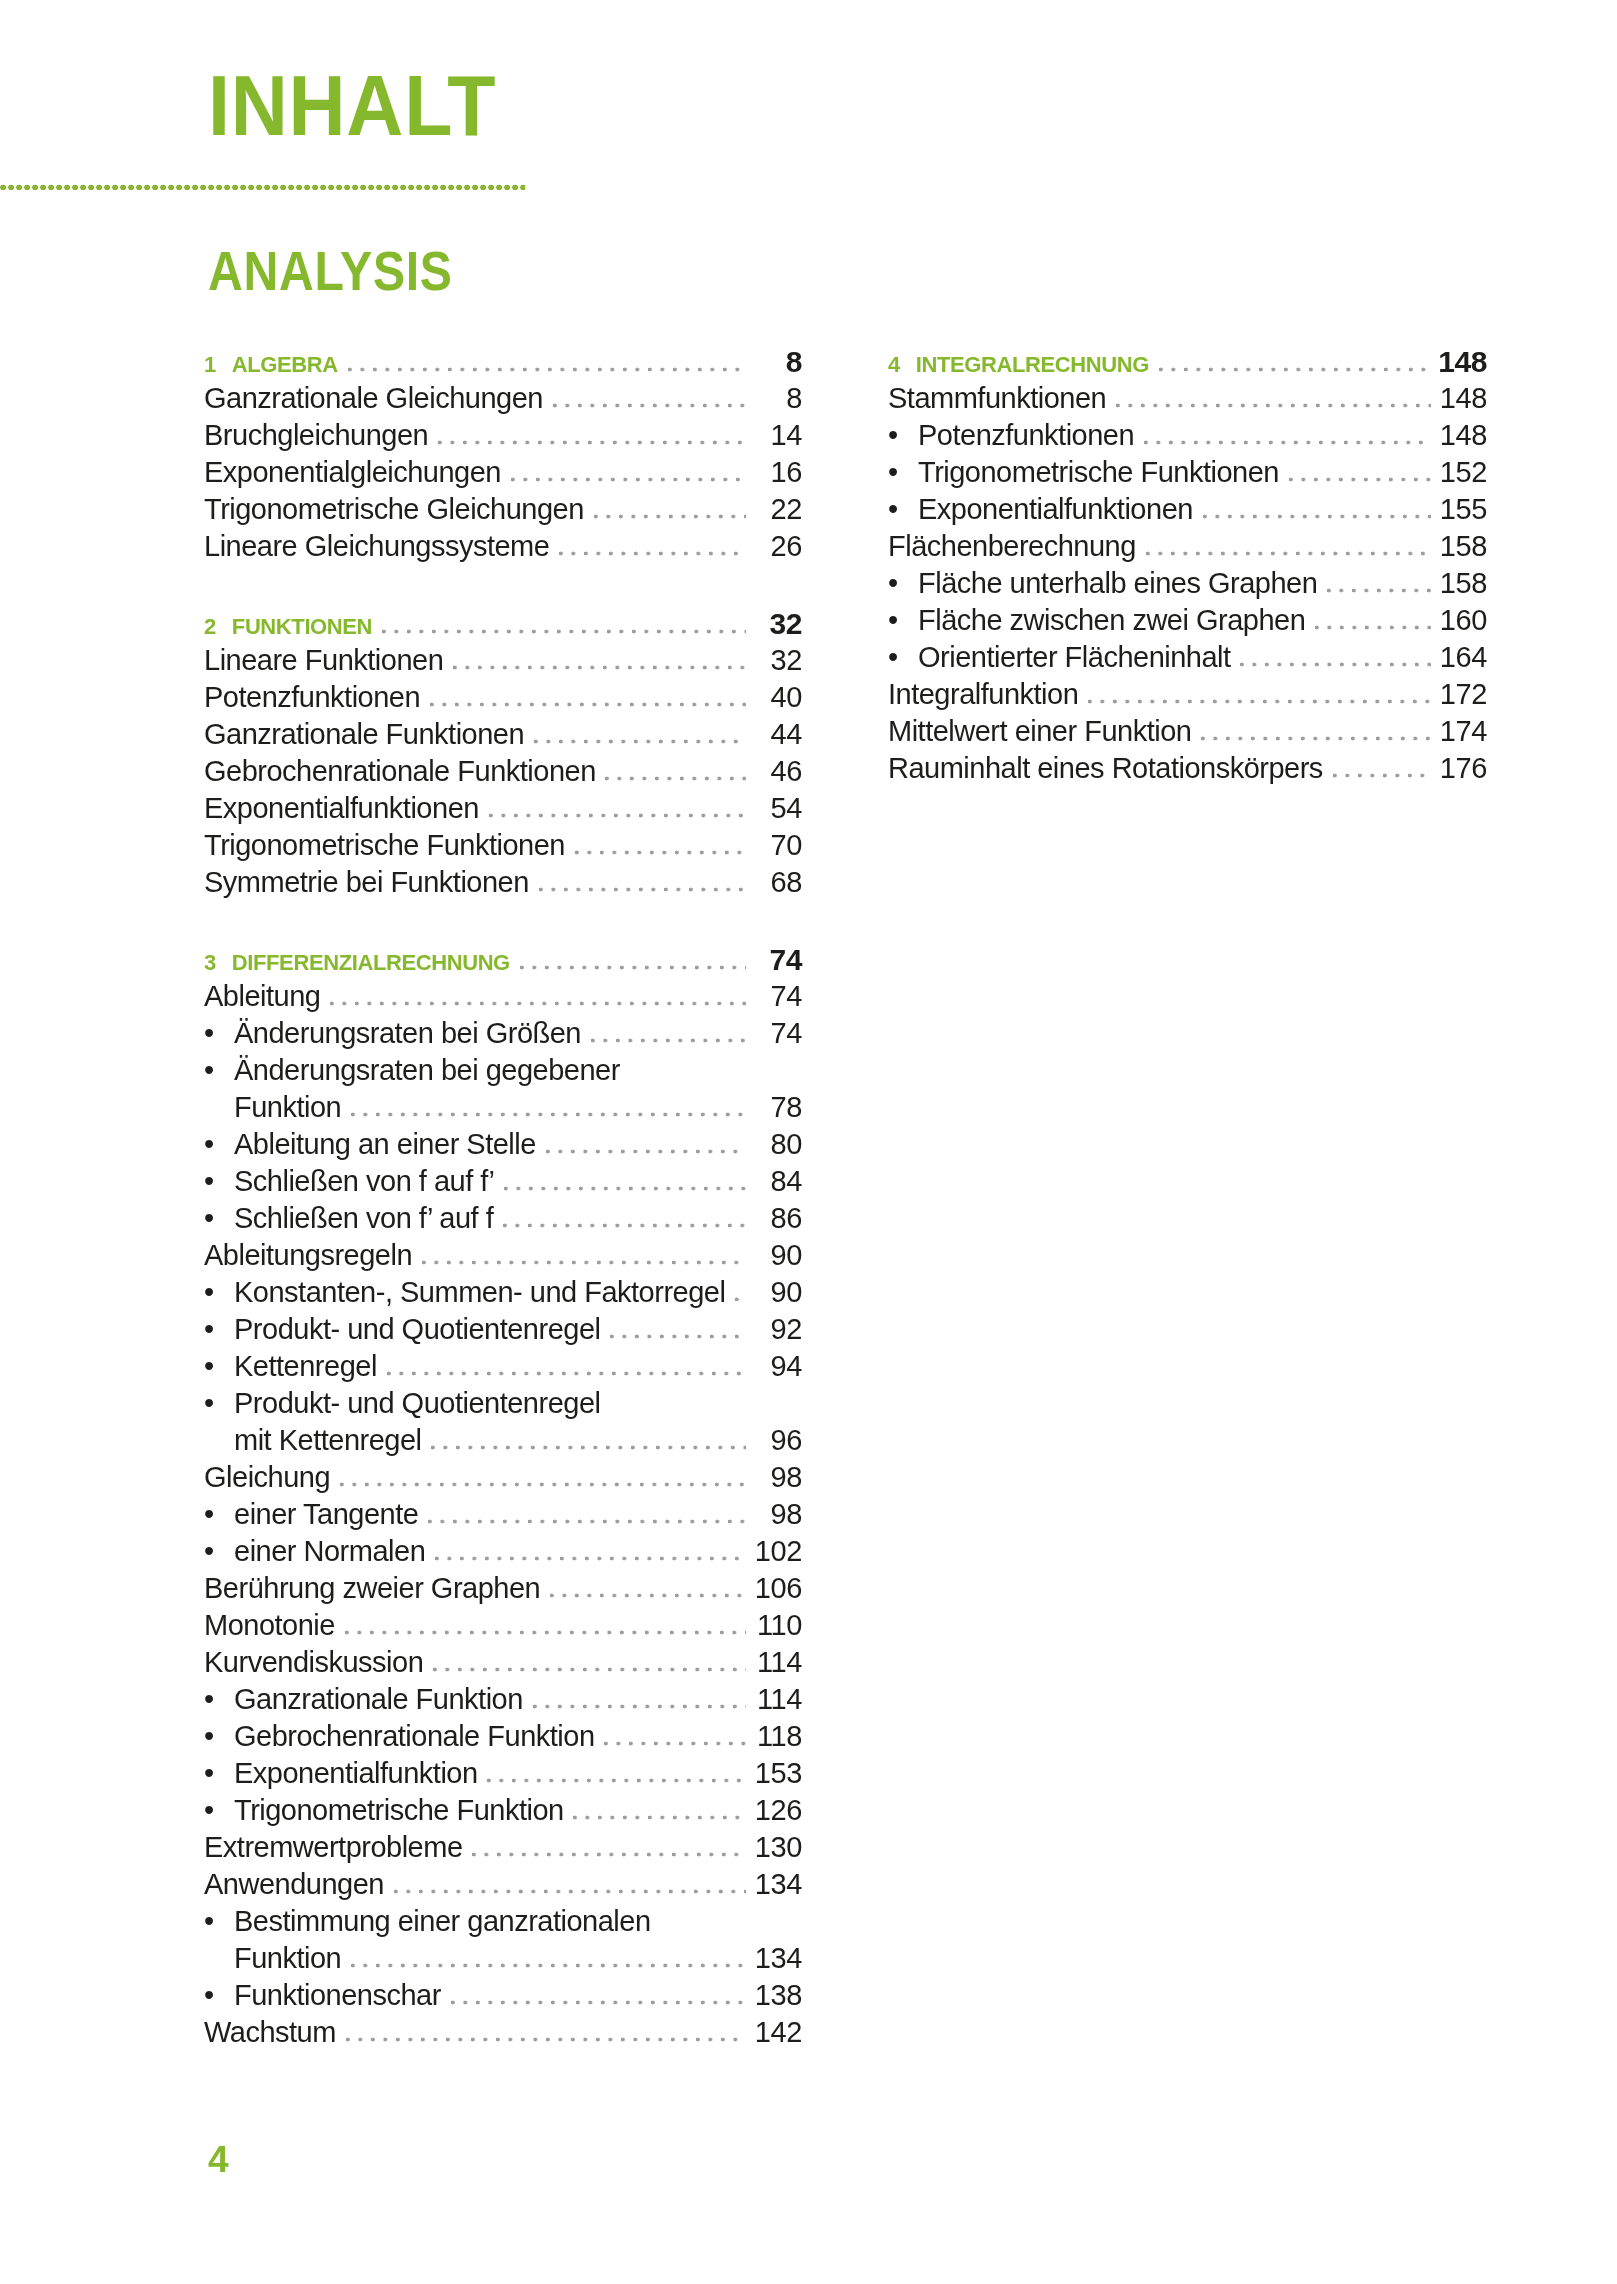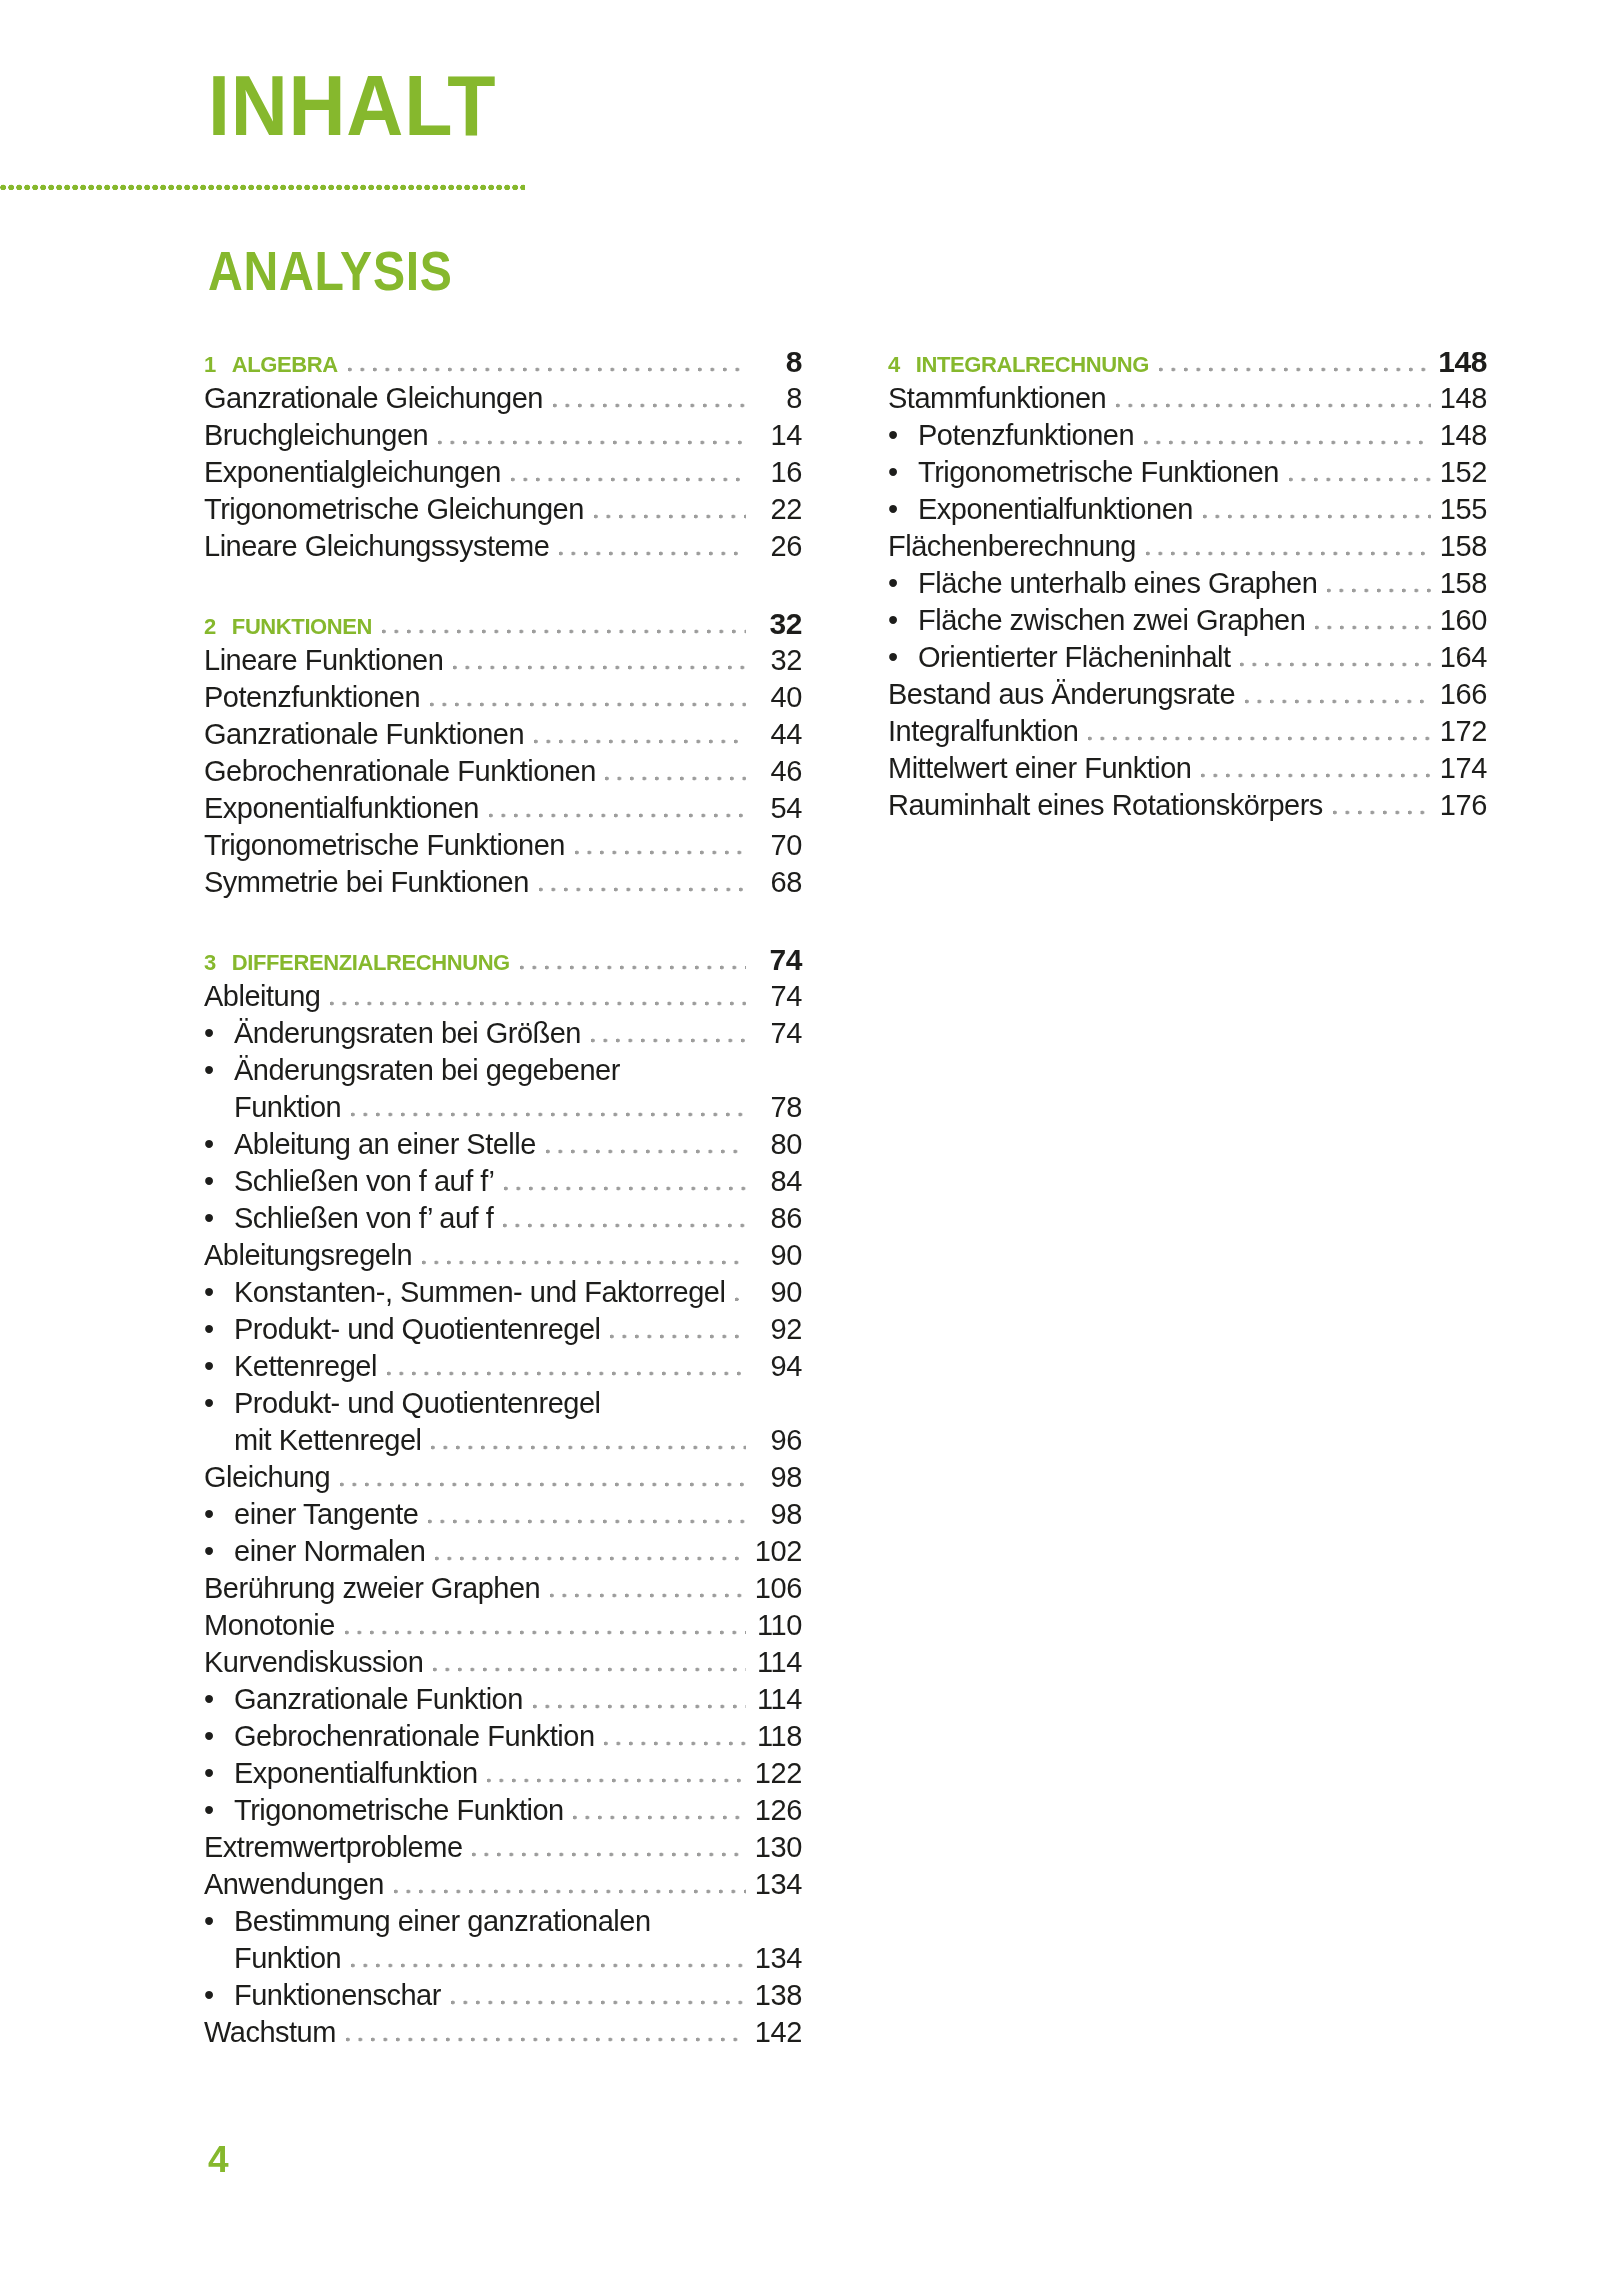--- a/index.html
+++ b/index.html
@@ -338,21 +338,21 @@
     <span class="bullet">•</span>
     <span class="label">Gebrochenrationale Funktion</span>
     <span class="leader"></span>
     <span class="pagenum">118</span>
   </div>
 
   <div class="row entry is-bullet">
     <span class="bullet">•</span>
     <span class="label">Exponentialfunktion</span>
     <span class="leader"></span>
-    <span class="pagenum">122</span>
+    <span class="pagenum">153</span>
   </div>
 
   <div class="row entry is-bullet">
     <span class="bullet">•</span>
     <span class="label">Trigonometrische Funktion</span>
     <span class="leader"></span>
     <span class="pagenum">126</span>
   </div>
 
   <div class="row entry">
@@ -455,26 +455,20 @@
     <span class="pagenum">160</span>
   </div>
 
   <div class="row entry is-bullet">
     <span class="bullet">•</span>
     <span class="label">Orientierter Flächeninhalt</span>
     <span class="leader"></span>
     <span class="pagenum">164</span>
   </div>
 
-  <div class="row entry">
-
-    <span class="label">Bestand aus Änderungsrate</span>
-    <span class="leader"></span>
-    <span class="pagenum">166</span>
-  </div>
 
   <div class="row entry">
 
     <span class="label">Integralfunktion</span>
     <span class="leader"></span>
     <span class="pagenum">172</span>
   </div>
 
   <div class="row entry">
 

